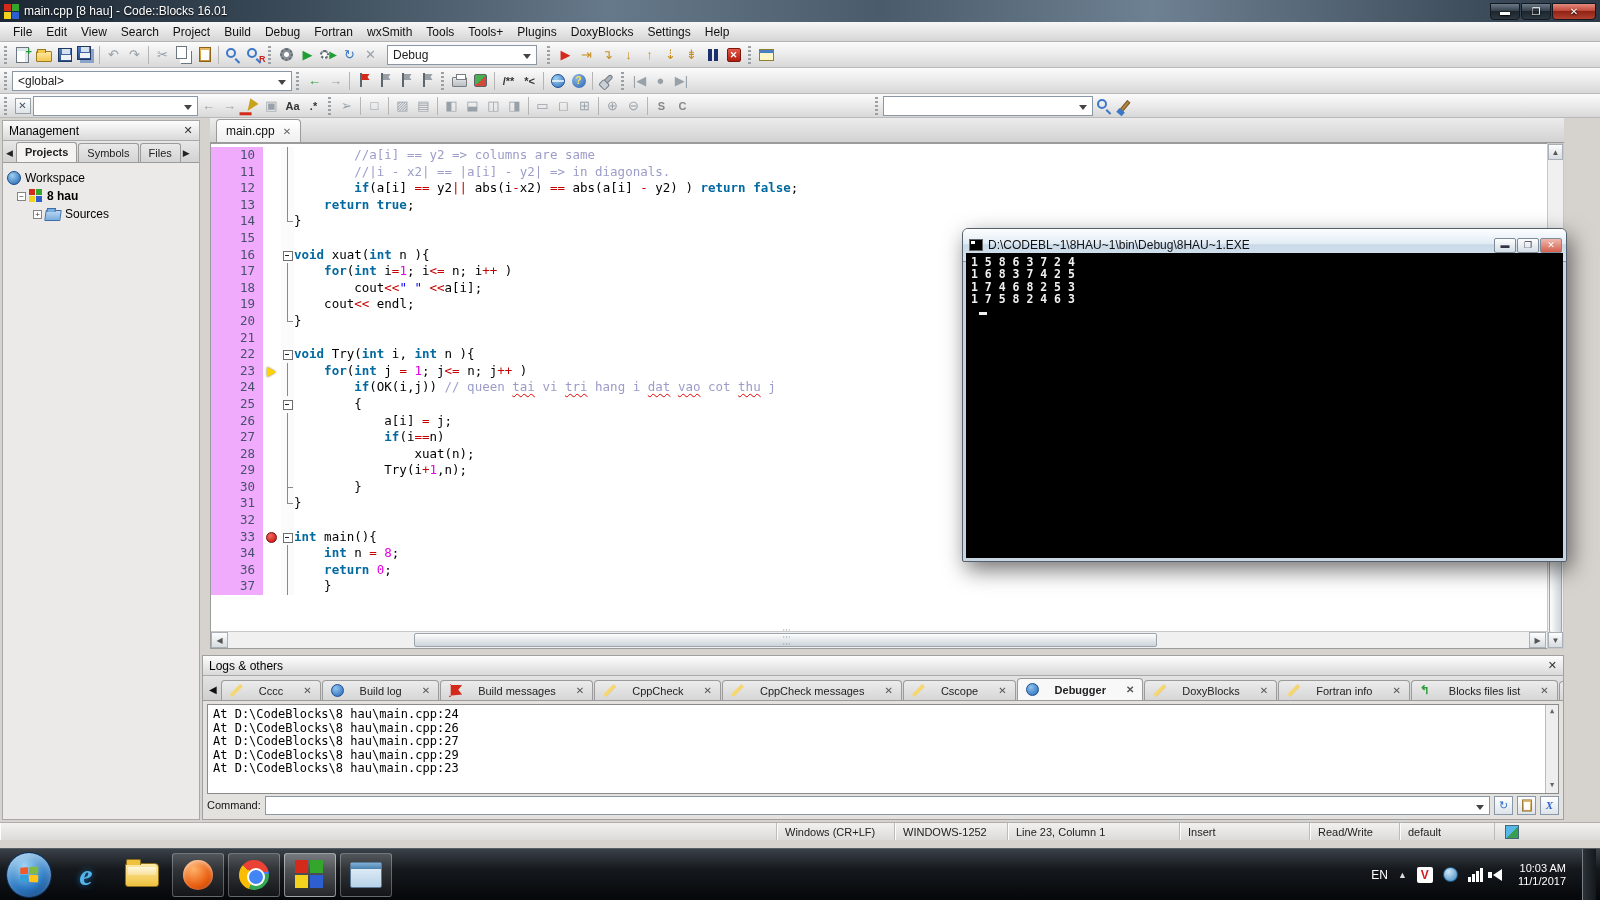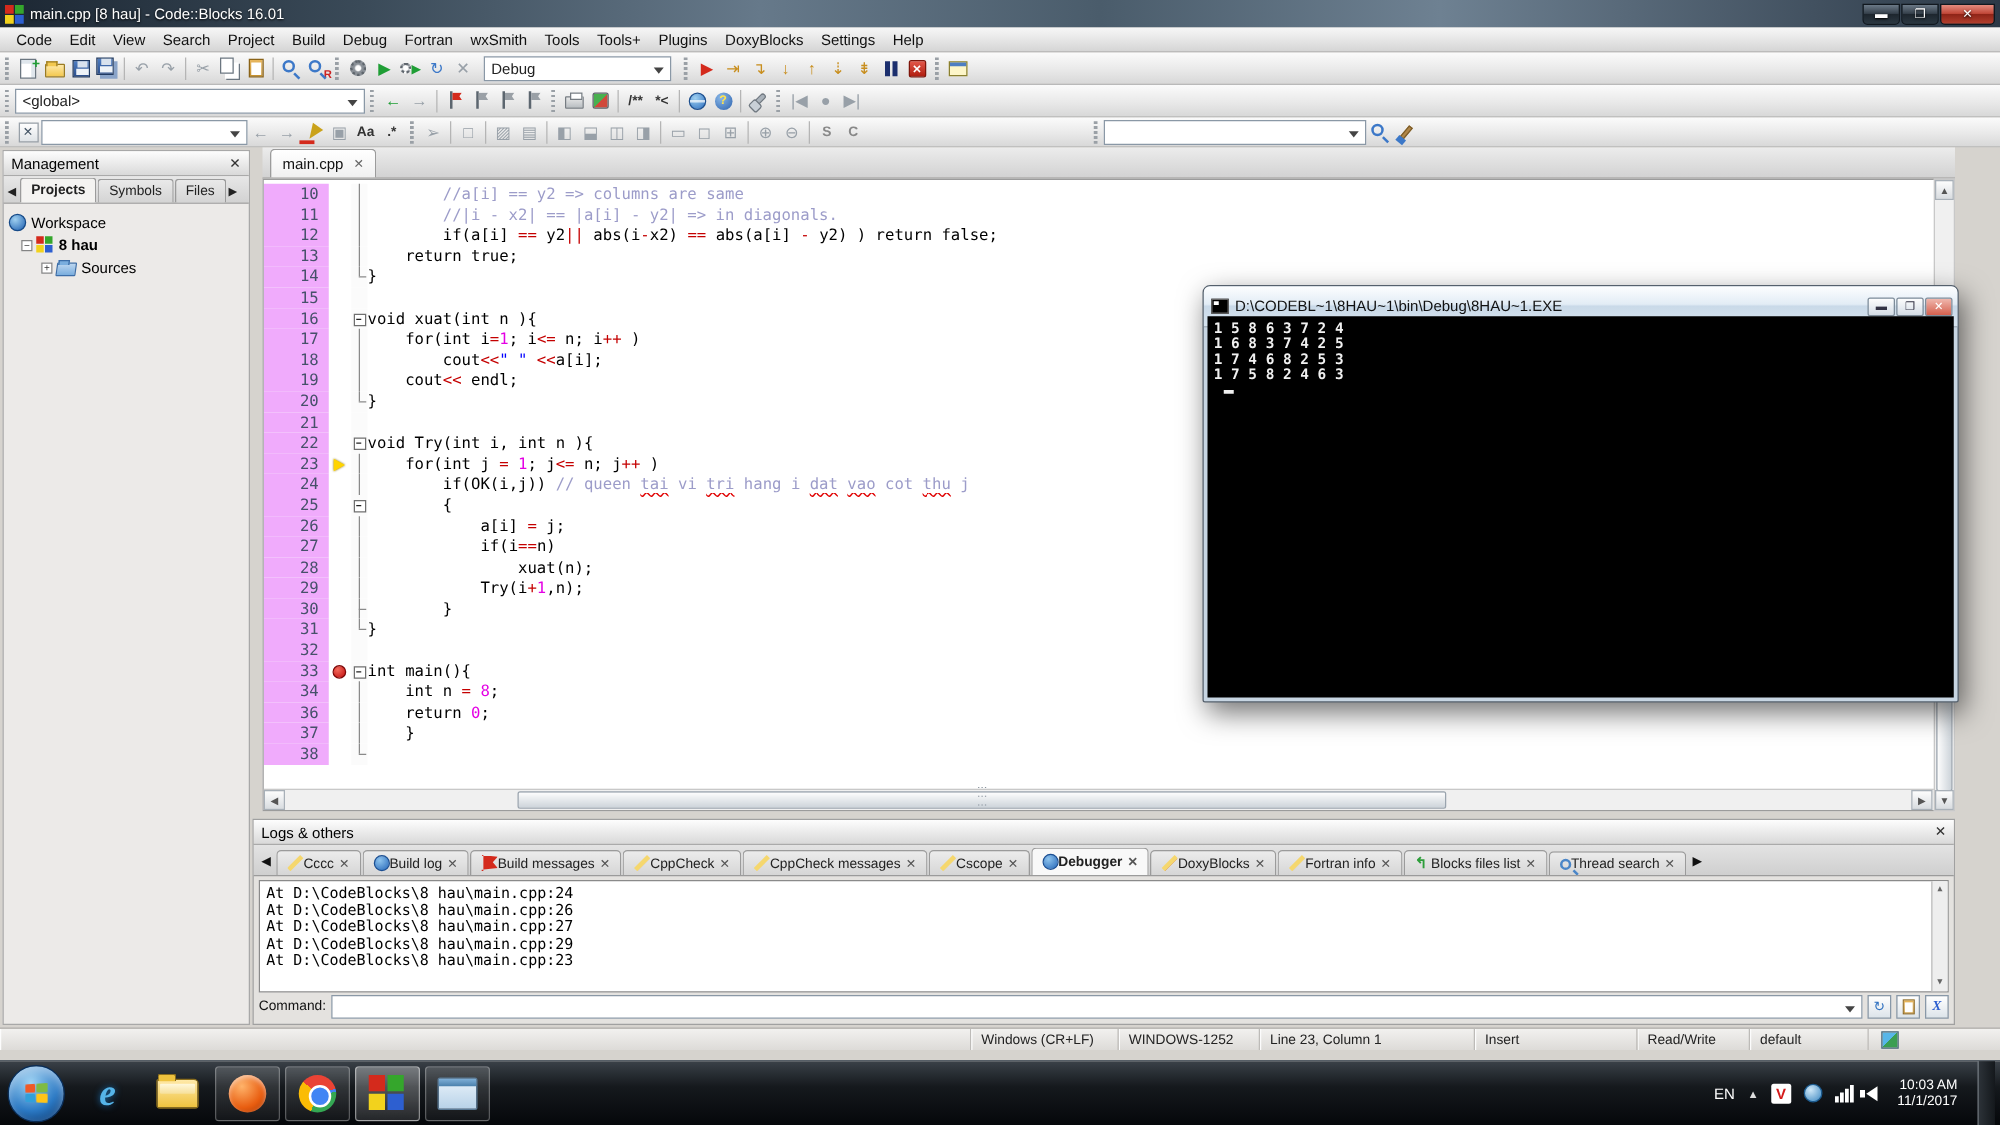--- a/index.html
+++ b/index.html
@@ -118,21 +118,21 @@
   .fold { width:13px; position:relative; flex:none; background:#fbfbfb; }
   .fold.v::before { content:""; position:absolute; left:6px; top:0; bottom:0; width:1px; background:#8a8a8a; }
   .fold.end::before { content:""; position:absolute; left:6px; top:0; height:8px; width:1px; background:#8a8a8a; }
   .fold.end::after { content:""; position:absolute; left:6px; top:8px; width:6px; height:1px; background:#8a8a8a; }
   .fold.tee::before { content:""; position:absolute; left:6px; top:0; bottom:0; width:1px; background:#8a8a8a; }
   .fold.tee::after { content:""; position:absolute; left:6px; top:8px; width:6px; height:1px; background:#8a8a8a; }
   .fold.box::before { content:""; position:absolute; left:2px; top:4px; width:8px; height:8px; background:#fff; border:1px solid #6f6f6f; }
   .fold.box::after { content:""; position:absolute; left:4px; top:8px; width:4px; height:1px; background:#222; }
   .lcode { white-space:pre; line-height:16.6px; }
   .tok-p { color:#000; }
-  .tok-k { color:#000000; font-weight:normal; }
+  .tok-k { color:#0369a1; font-weight:bold; }
   .tok-o { color:#c40000; }
   .tok-nm { color:#e400e4; }
   .tok-s { color:#0000ff; }
   .tok-c { color:#9c9cc9; }
   .tok-w { color:#9c9cc9; text-decoration-line:underline; text-decoration-style:wavy; text-decoration-color:#e00000; text-decoration-thickness:1px; text-underline-offset:2px; }
   .hscroll { height:17px; background:#f0f0f0; border-top:1px solid #c8c8c8; position:relative; flex:none; }
   .hs-btn { position:absolute; top:0; width:17px; height:16px; background:linear-gradient(#fdfdfd,#d8dce0); border:1px solid #a8b0b8; color:#555; font-size:8px; display:flex; align-items:center; justify-content:center; }
   .hs-thumb { position:absolute; left:15%; top:1px; width:55%; height:14px; background:linear-gradient(#fdfdfd,#cdd4da); border:1px solid #9aa4ae; border-radius:2px; }
   .hs-thumb::after { content:"⋮⋮⋮"; position:absolute; left:50%; top:-2px; transform:translateX(-50%) rotate(90deg); color:#8a949e; font-size:8px; letter-spacing:-1px;}
   .vscroll { position:absolute; right:0; top:25px; width:17px; height:506px; background:#f0f0f0; border:1px solid #c8c8c8; }
@@ -150,21 +150,21 @@
   .cw-btn { width:22px; height:15px; border:1px solid #7e8c99; border-radius:2px; background:linear-gradient(#fdfdfd,#d4dde6); font-size:9px; color:#334; display:flex; align-items:center; justify-content:center; }
   .cw-btn.close { background:linear-gradient(#f0b8ae,#d4604e); color:#fff; }
   .cw-body { position:absolute; left:3px; top:24px; right:3px; bottom:3px; background:#000; font-family:"DejaVu Sans Mono", monospace; font-size:11.5px; font-weight:bold; color:#f0f0f0; line-height:12.4px; padding:3px 0 0 5px; }
   .cw-cursor { width:8px; height:3px; background:#f0f0f0; margin:6px 0 0 8px; }
 
   
   .logs { position:absolute; left:202px; top:537px; width:1362px; height:165px; background:#e4e2df; border:1px solid #a0a0a0; }
   .logs-cap { height:20px; background:linear-gradient(#fdfdfd,#d9d9d9); border-bottom:1px solid #aaa; display:flex; align-items:center; padding:0 6px; }
   .logs-cap .cap-x { margin-left:auto; font-size:11px; color:#333; }
   .logs-tabs { height:25px; display:flex; align-items:flex-end; background:linear-gradient(#e3e3e3,#cfcfcf); border-bottom:1px solid #9b9b9b; padding:0 2px; overflow:hidden; }
-  .ltab { display:flex; align-items:center; gap:0; padding:3px 8px; margin-right:1px; font-size:11px; color:#222;
+  .ltab { display:flex; align-items:center; gap:16px; padding:3px 8px; margin-right:1px; font-size:11px; color:#222;
     border:1px solid #9b9b9b; border-bottom:none; border-radius:4px 4px 0 0; background:linear-gradient(#ececec,#d6d6d6); white-space:nowrap; }
   .ltab.active { background:#f8f8f8; font-weight:bold; padding-top:4px; padding-bottom:4px; }
   .ltab .lt-close { color:#555; font-size:10px; margin-left:4px; }
   .ltab-scroll { font-size:10px; color:#111; padding:0 4px 5px 4px; }
   .lt-ico { width:13px; height:13px; flex:none; position:relative; }
   .lt-pencil { background:linear-gradient(135deg,#f5d76e 0 60%, #e8a33d 60%); clip-path:polygon(20% 100%, 0 80%, 80% 0, 100% 20%); }
   .lt-gear { border-radius:50%; background:radial-gradient(circle at 35% 30%, #8ec4ee, #2566b8); border:1px solid #1c4f92; }
   .lt-flag { background:#d42a1c; clip-path:polygon(0 0, 100% 10%, 70% 45%, 100% 80%, 0 90%, 0 100%, 12% 100%, 12% 0); }
   .lt-arrow { color:#2d9e3a; font-size:12px; font-weight:bold; line-height:13px; }
   .lt-mag { border:2px solid #4a86c8; border-radius:50%; width:9px; height:9px; }
@@ -236,21 +236,21 @@
       </span>
     <span class="tb-title">main.cpp [8 hau] - Code::Blocks 16.01</span>
     <span class="caption-btns">
       <span class="cap-btn">▬</span>
       <span class="cap-btn">❐</span>
       <span class="cap-btn close">✕</span>
     </span>
   </div>
 
   <div class="menubar" id="menubar">
-      <span class="menu-item">Code</span>
+      <span class="menu-item">File</span>
       <span class="menu-item">Edit</span>
       <span class="menu-item">View</span>
       <span class="menu-item">Search</span>
       <span class="menu-item">Project</span>
       <span class="menu-item">Build</span>
       <span class="menu-item">Debug</span>
       <span class="menu-item">Fortran</span>
       <span class="menu-item">wxSmith</span>
       <span class="menu-item">Tools</span>
       <span class="menu-item">Tools+</span>
@@ -628,26 +628,20 @@
                 <span class="lmark"></span>
                 <span class="fold v"></span>
                 <span class="lcode"><span class="tok-p">    </span><span class="tok-k">return</span><span class="tok-p"> </span><span class="tok-nm">0</span><span class="tok-p">;</span></span>
               </div>
               <div class="eline">
                 <span class="lnum">37</span>
                 <span class="lmark"></span>
                 <span class="fold v"></span>
                 <span class="lcode"><span class="tok-p">    }</span></span>
               </div>
-              <div class="eline">
-                <span class="lnum">38</span>
-                <span class="lmark"></span>
-                <span class="fold end"></span>
-                <span class="lcode"></span>
-              </div>
             </div>
         </div>
         <div class="hscroll">
           <span class="hs-btn" style="left:0;">◀</span>
           <span class="hs-thumb"></span>
           <span class="hs-btn" style="right:17px;">▶</span>
         </div>
       </div>
       <div class="vscroll">
         <span class="vs-btn" style="top:0;">▲</span>

